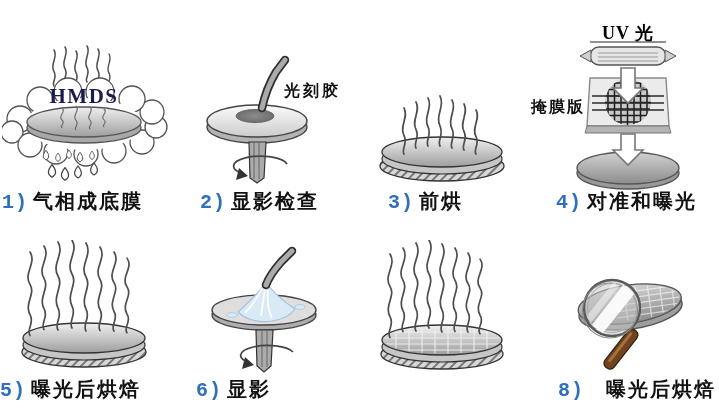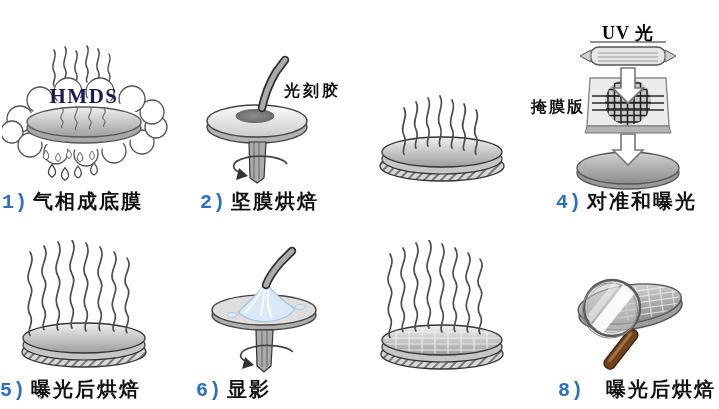--- a/index.html
+++ b/index.html
@@ -301,21 +301,24 @@
         <polygon points="58,80 94,34 105,43 69,88" fill="rgba(255,255,255,0.92)"></polygon>
         <polygon points="52,72 84,32 89,36 57,78" fill="rgba(255,255,255,0.45)"></polygon>
       </g>
     </g>
   </svg>
 
   <div class="caption" style="left:2px;top:188px">
     <span class="num">1)</span><span class="txt">气相成底膜</span>
   </div>
   <div class="caption" style="left:200px;top:188px">
-    <span class="num">2)</span><span class="txt">坚膜烘焙</span>
+    <span class="num">2)</span><span class="txt">显影检查</span>
+  </div>
+  <div class="caption" style="left:388px;top:188px">
+    <span class="num">3)</span><span class="txt">前烘</span>
   </div>
   <div class="caption" style="left:556px;top:188px">
     <span class="num">4)</span><span class="txt">对准和曝光</span>
   </div>
   <div class="caption" style="left:0px;top:376px">
     <span class="num">5)</span><span class="txt">曝光后烘焙</span>
   </div>
   <div class="caption" style="left:196px;top:376px">
     <span class="num">6)</span><span class="txt">显影</span>
   </div>

